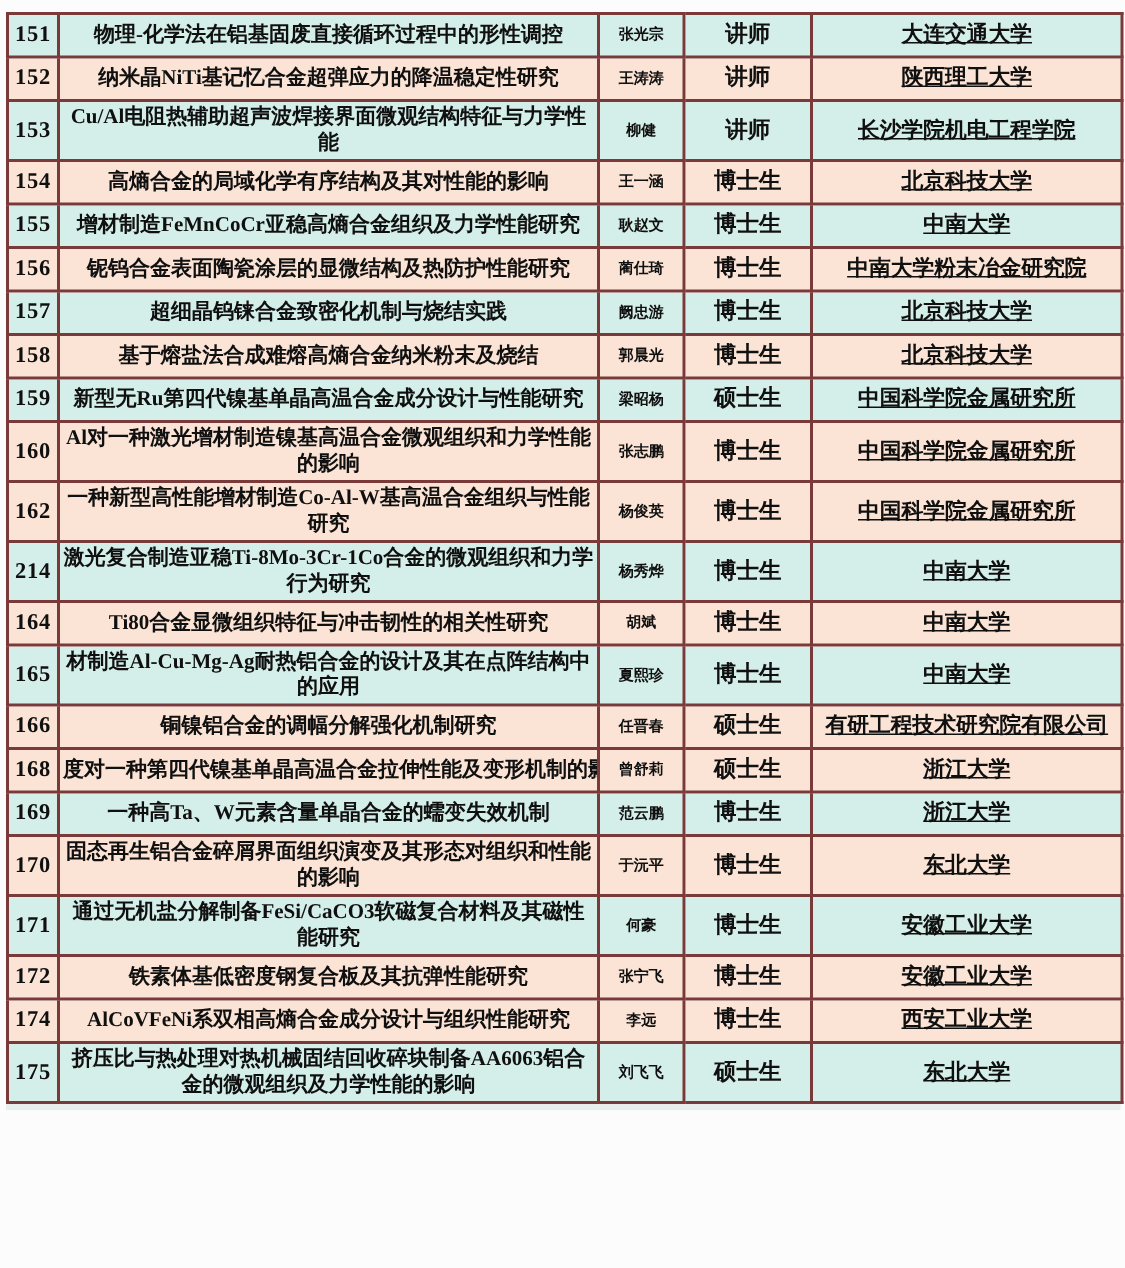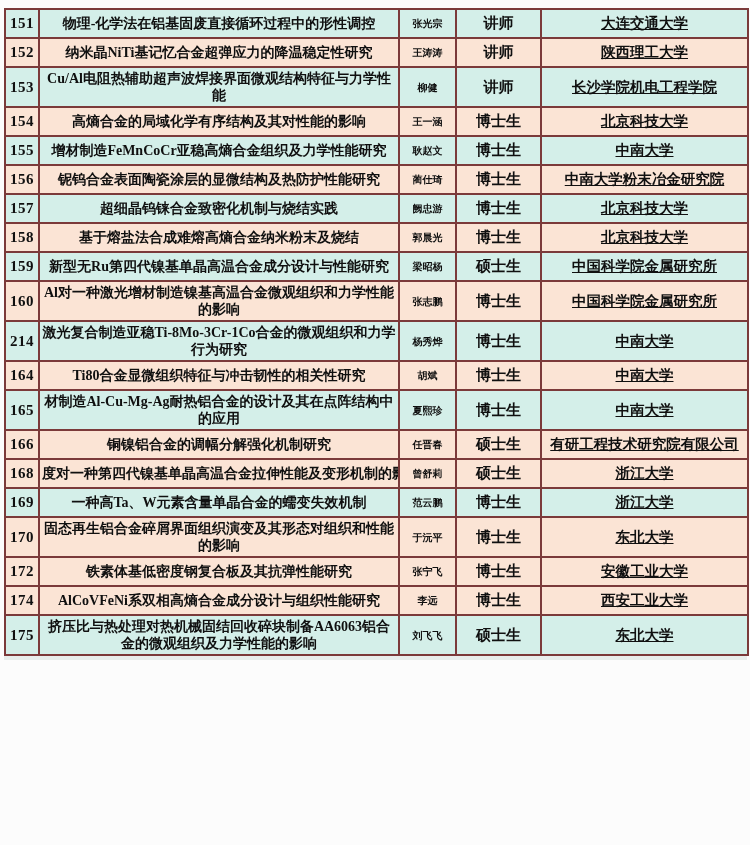--- a/index.html
+++ b/index.html
@@ -117,20 +117,27 @@
           <td class="col-rank">硕士生</td>
           <td class="col-affiliation">中国科学院金属研究所</td>
         </tr>
         <tr class="even tall">
           <td class="col-no">160</td>
           <td class="col-title">Al对一种激光增材制造镍基高温合金微观组织和力学性能的影响</td>
           <td class="col-name">张志鹏</td>
           <td class="col-rank">博士生</td>
           <td class="col-affiliation">中国科学院金属研究所</td>
         </tr>
+        <tr class="even tall">
+          <td class="col-no">162</td>
+          <td class="col-title">一种新型高性能增材制造Co-Al-W基高温合金组织与性能研究</td>
+          <td class="col-name">杨俊英</td>
+          <td class="col-rank">博士生</td>
+          <td class="col-affiliation">中国科学院金属研究所</td>
+        </tr>
         <tr class="odd tall">
           <td class="col-no">214</td>
           <td class="col-title">激光复合制造亚稳Ti-8Mo-3Cr-1Co合金的微观组织和力学行为研究</td>
           <td class="col-name">杨秀烨</td>
           <td class="col-rank">博士生</td>
           <td class="col-affiliation">中南大学</td>
         </tr>
         <tr class="even">
           <td class="col-no">164</td>
           <td class="col-title">Ti80合金显微组织特征与冲击韧性的相关性研究</td>
@@ -165,20 +172,27 @@
           <td class="col-name">范云鹏</td>
           <td class="col-rank">博士生</td>
           <td class="col-affiliation">浙江大学</td>
         </tr>
         <tr class="even tall">
           <td class="col-no">170</td>
           <td class="col-title">固态再生铝合金碎屑界面组织演变及其形态对组织和性能的影响</td>
           <td class="col-name">于沅平</td>
           <td class="col-rank">博士生</td>
           <td class="col-affiliation">东北大学</td>
+        </tr>
+        <tr class="odd tall">
+          <td class="col-no">171</td>
+          <td class="col-title">通过无机盐分解制备FeSi/CaCO3软磁复合材料及其磁性能研究</td>
+          <td class="col-name">何豪</td>
+          <td class="col-rank">博士生</td>
+          <td class="col-affiliation">安徽工业大学</td>
         </tr>
         <tr class="even">
           <td class="col-no">172</td>
           <td class="col-title">铁素体基低密度钢复合板及其抗弹性能研究</td>
           <td class="col-name">张宁飞</td>
           <td class="col-rank">博士生</td>
           <td class="col-affiliation">安徽工业大学</td>
         </tr>
         <tr class="even">
           <td class="col-no">174</td>

